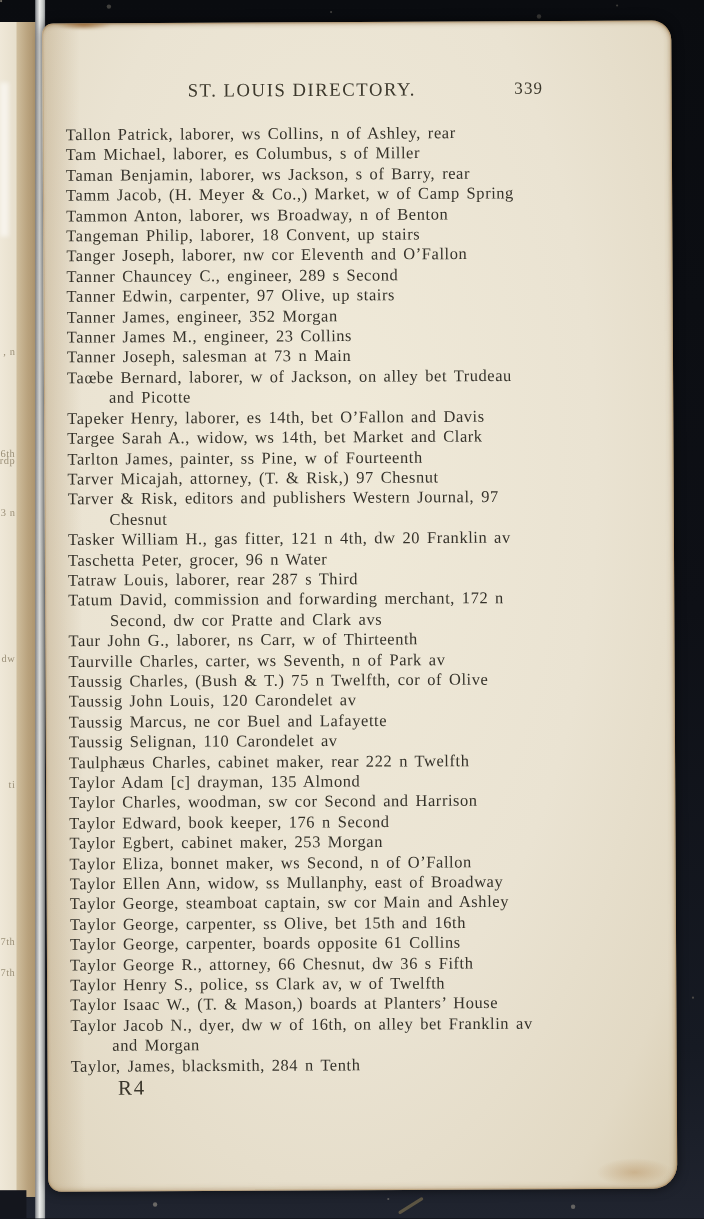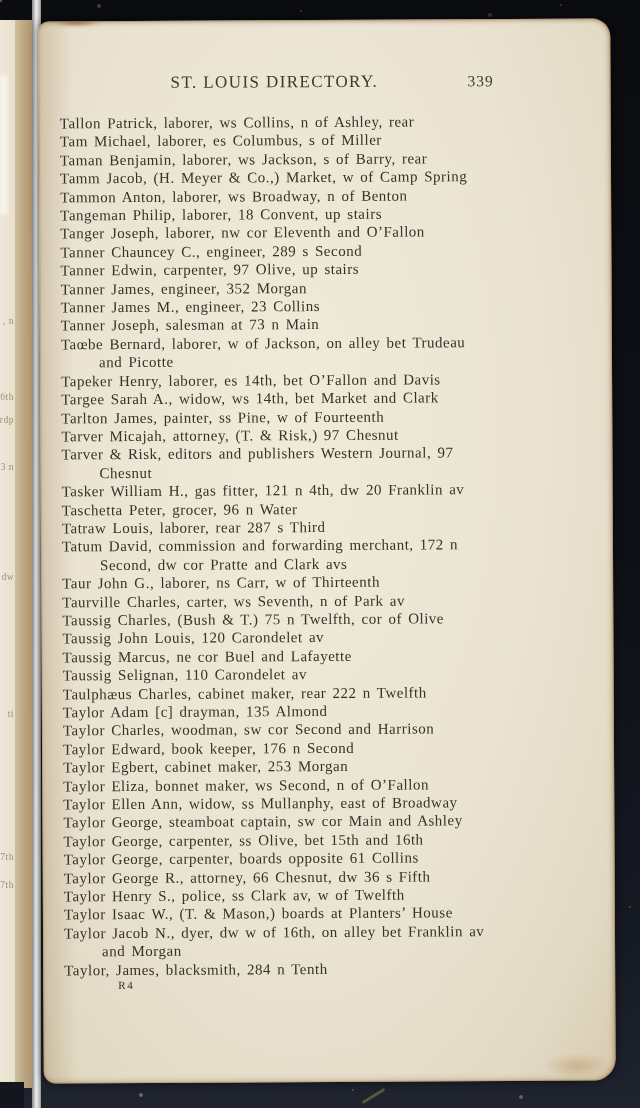--- a/index.html
+++ b/index.html
@@ -51,21 +51,21 @@
   .page .stain-br{position:absolute;right:4px;bottom:2px;width:70px;height:26px;border-radius:50%;
     background:radial-gradient(ellipse,rgba(170,120,60,.35),rgba(170,120,60,0) 70%);}
   .header-row{position:absolute;top:0;left:0;width:100%;height:100px;}
   .title{position:absolute;left:132px;top:52px;font-size:17px;letter-spacing:1.4px;
     color:#3c382c;white-space:nowrap;}
   .pagenum{position:absolute;left:429px;top:53px;font-size:15.5px;letter-spacing:1px;color:#3c382c;text-align:right;}
   .list{position:absolute;left:21px;top:93px;width:534px;font-size:15px;line-height:18.4px;
     letter-spacing:.5px;word-spacing:2px;color:#35322a;}
   .line{white-space:nowrap;}
   .line.cont{padding-left:38px;}
-  .sig{position:absolute;left:75px;top:958px;font-size:11px;letter-spacing:1.5px;color:#3a362b;}
+  .sig{position:absolute;left:64px;top:958px;font-size:19px;letter-spacing:1.5px;color:#3a362b;}
   .frag-layer{position:absolute;left:0;top:0;width:30px;height:1108px;}
   .frag{position:absolute;right:16px;font-size:9.5px;color:#9b9078;letter-spacing:.5px;
     white-space:nowrap;font-family:"Liberation Serif","DejaVu Serif",serif;}
 </style>
 </head>
 <body>
 
 <div class="scene">
 
   <div class="specks"></div>
@@ -73,24 +73,24 @@
 
   <div class="left-strip">
     <div class="highlight"></div>
   </div>
   <div class="tan-band"></div>
   <div class="black-wedge"></div>
   <div class="rod"></div>
 
   <div class="frag-layer">
       <div class="frag" style="top: 316px;">, n</div>
-      <div class="frag" style="top: 392px;">6th</div>
+      <div class="frag" style="top: 408px;">6th</div>
       <div class="frag" style="top: 404px; margin-top: 11px;">rdp</div>
       <div class="frag" style="top: 462px;">3 n</div>
-      <div class="frag" style="top: 572px;">dw</div>
+      <div class="frag" style="top: 595px;">dw</div>
       <div class="frag" style="top: 697px; margin-top: 12px;">ti</div>
       <div class="frag" style="top: 852px;">7th</div>
       <div class="frag" style="top: 880px;">7th</div>
     </div>
 
   <div class="page">
     <div class="spine-shade"></div>
     <div class="stain-top"></div>
     <div class="stain-br"></div>
 

